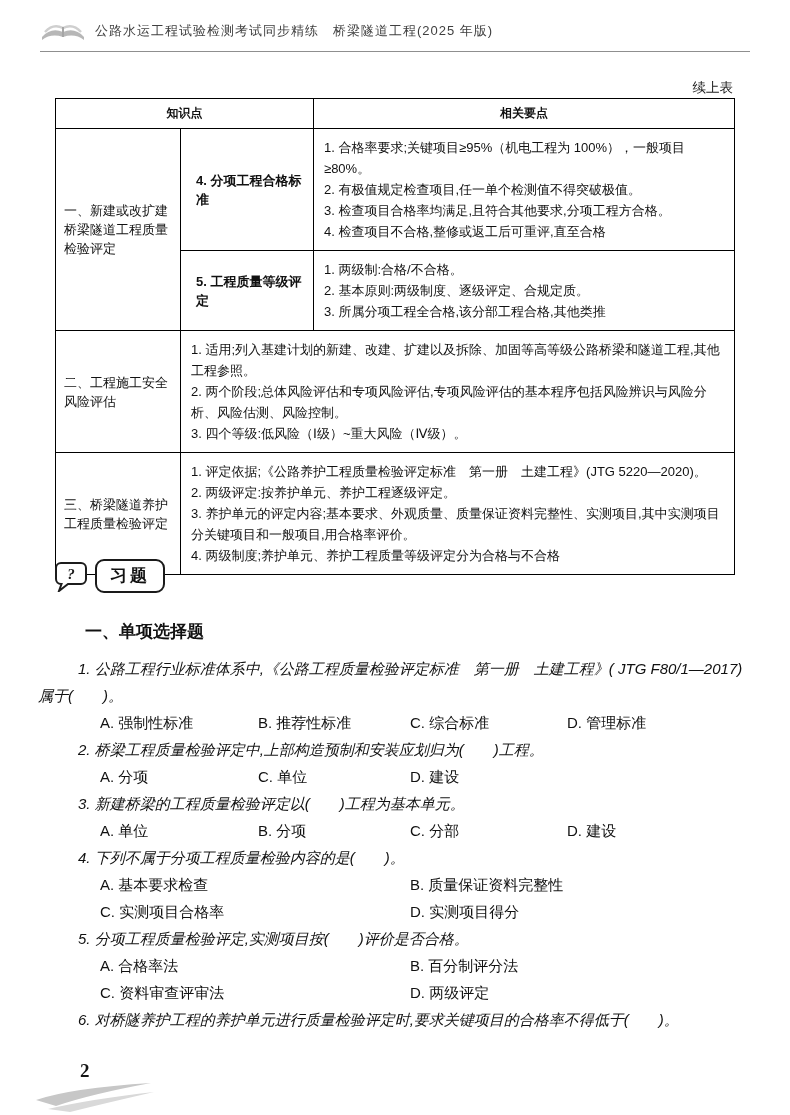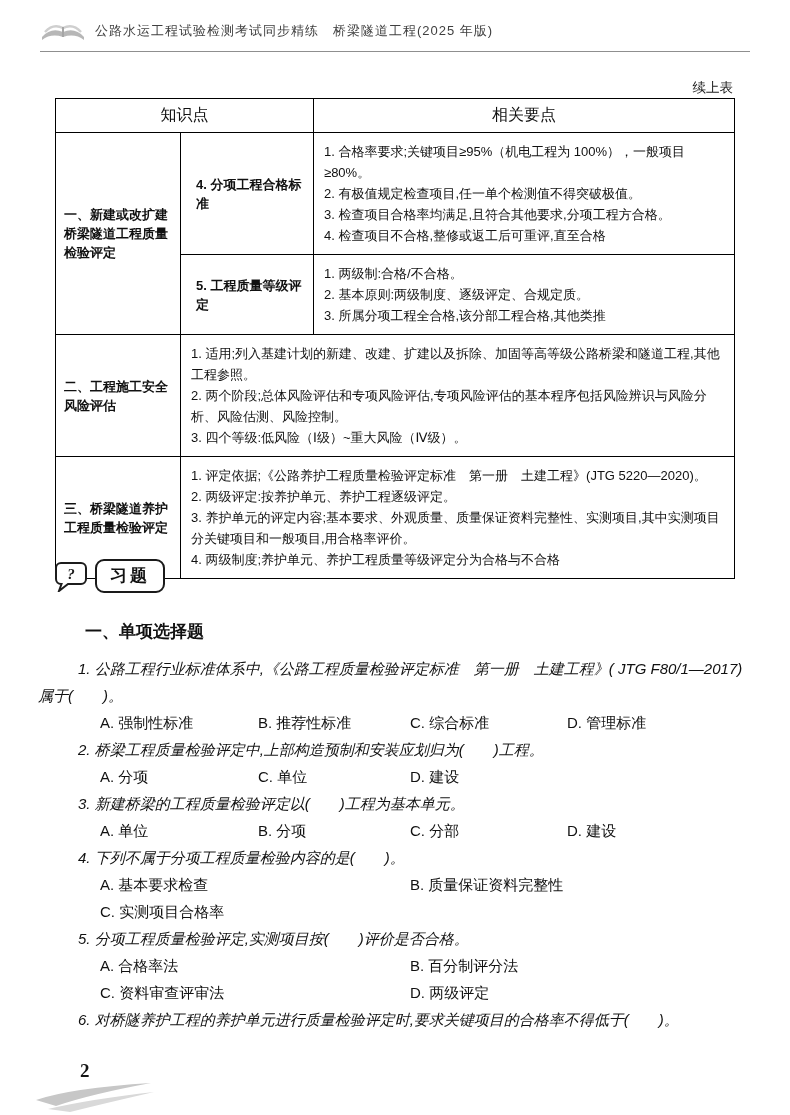--- a/index.html
+++ b/index.html
@@ -35,27 +35,27 @@
   .ktable {
     position: absolute;
     top: 98px; left: 55px;
     width: 680px;
     border-collapse: collapse;
     font-size: 13px;
     color: #111;
   }
   .ktable th {
     border: 1px solid #000;
-    font-size: 16px;
-    font-weight: normal;
+    font-size: 12px;
+    font-weight: bold;
     padding: 6px 4px;
     background: #fff;
   }
   .ktable td { border: 1px solid #000; vertical-align: middle; }
-  .cell-title  { font-weight: bold; padding: 8px 5px 8px 8px;  line-height: 19px; width: 125px; }
+  .cell-title  { font-weight: normal; padding: 8px 5px 8px 8px;  line-height: 19px; width: 125px; }
   .cell-sub    { font-weight: bold; padding: 8px 5px 8px 15px; line-height: 19px; width: 133px; }
   .cell-points { padding: 8px 8px 8px 10px; line-height: 21px; }
   .r1 { height: 100px; } .r2 { height: 64px; } .r3 { height: 118px; } .r4 { height: 110px; }
 
   
   .exercises {
     position: absolute;
     top: 556px; left: 38px;
     width: 714px;
     font-size: 15px;
@@ -188,20 +188,21 @@
         <span>D. 建设</span>
       </div>
     </div>
 
     <div>
       <div class="q-text">4. 下列不属于分项工程质量检验内容的是(　　)。</div>
       <div class="opts2">
         <span>A. 基本要求检查</span>
         <span>B. 质量保证资料完整性</span>
         <span>C. 实测项目合格率</span>
+        <span>D. 实测项目得分</span>
       </div>
     </div>
 
     <div>
       <div class="q-text">5. 分项工程质量检验评定,实测项目按(　　)评价是否合格。</div>
       <div class="opts2">
         <span>A. 合格率法</span>
         <span>B. 百分制评分法</span>
         <span>C. 资料审查评审法</span>
         <span>D. 两级评定</span>

